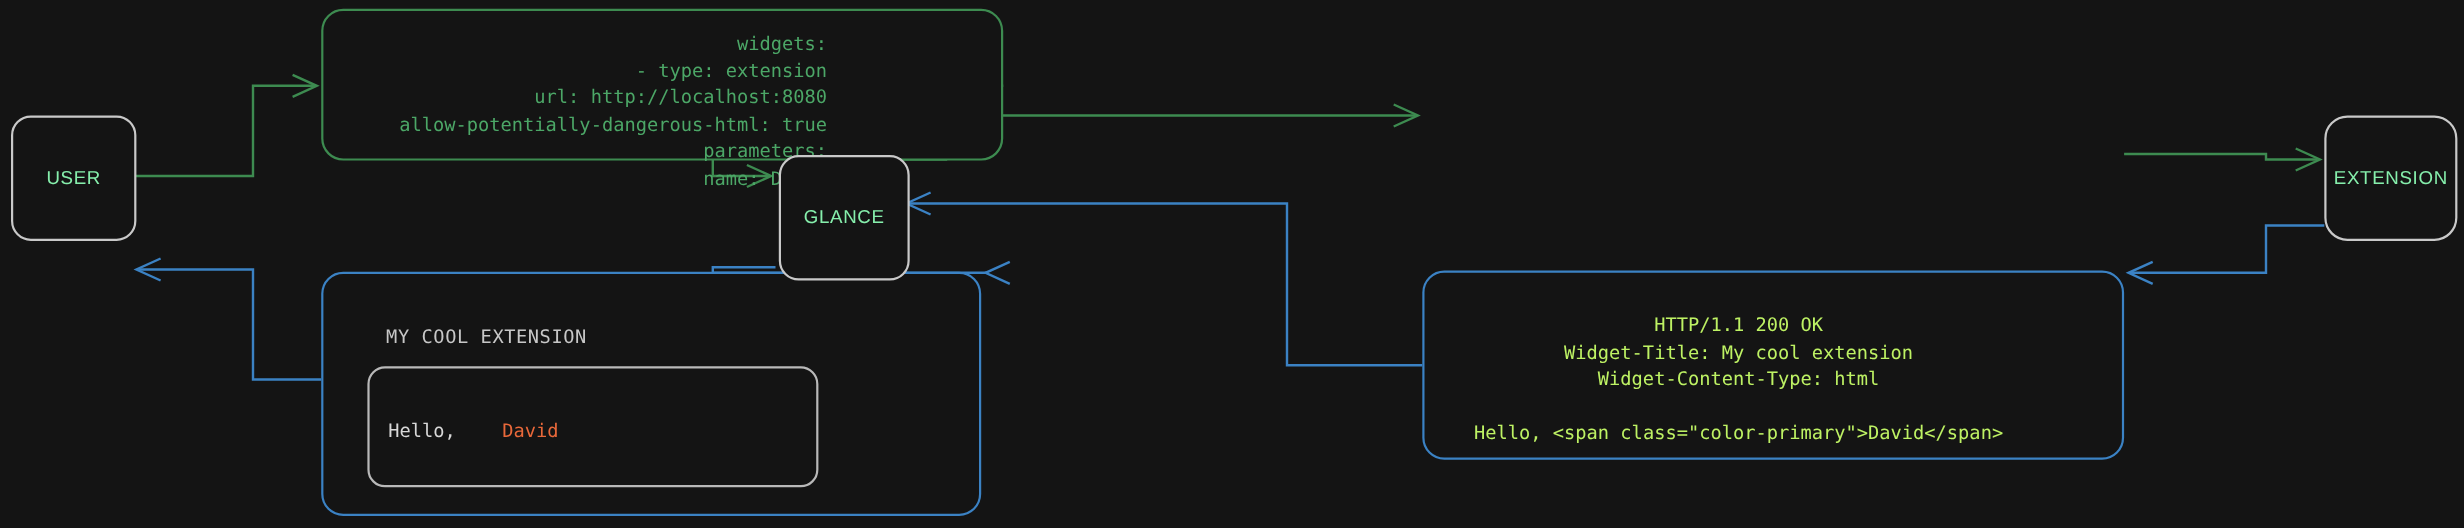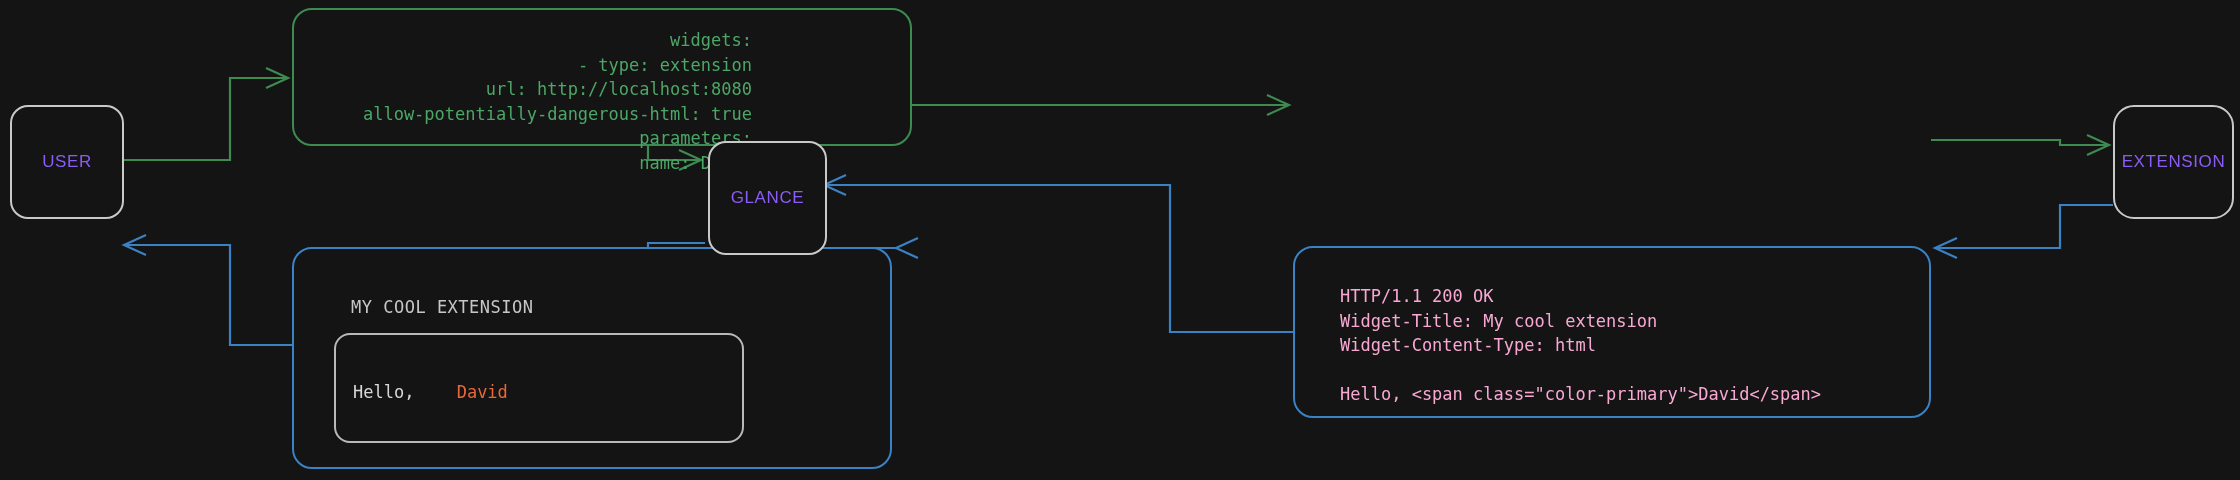--- a/index.html
+++ b/index.html
@@ -22,21 +22,21 @@
 
   
   .node {
     position: absolute;
     border: 2px solid #c9c9c9;
     border-radius: 18px;
     background: #141414;
     display: flex;
     align-items: center;
     justify-content: center;
-    color: #8b5cf6;
+    color: #86efac;
     font-family: "Liberation Sans", sans-serif;
     font-size: 17px;
     letter-spacing: 0.6px;
     z-index: 3;
   }
   #node-user      { left: 10px;   top: 105px; width: 110px; height: 110px; }
   #node-glance    { left: 708px;  top: 105px; width: 115px; height: 110px; margin-top: 36px; }
   #node-extension { left: 2113px; top: 105px; width: 117px; height: 110px; border-radius: 21px; }
 
   
@@ -51,21 +51,21 @@
   .panel.blue  { border: 2px solid #3b82c4; }
 
   .code {
     margin: 0;
     font-family: "DejaVu Sans Mono", monospace;
     font-size: 17px;
     line-height: 24.5px;
     white-space: pre;
   }
   .code.green { color: #4ca767; text-align: right; }
-  .code.blue  { color: #f9a8d4; }
+  .code.blue  { color: #bef264; text-align: center; }
 
   #panel-yaml     { left: 292px;  top: 8px;   width: 620px; height: 138px; }
   #panel-yaml .code  { position: absolute; left: 28px; top: 18px; }
 
   #panel-request  { left: 1293px; top: 87px;  width: 638px; height: 93px; }
   #panel-request .code { position: absolute; left: 45px; top: 32px; }
 
   #panel-response { left: 1293px; top: 246px; width: 638px; height: 172px; }
   #panel-response .code { position: absolute; left: 45px; top: 36px; }
 

